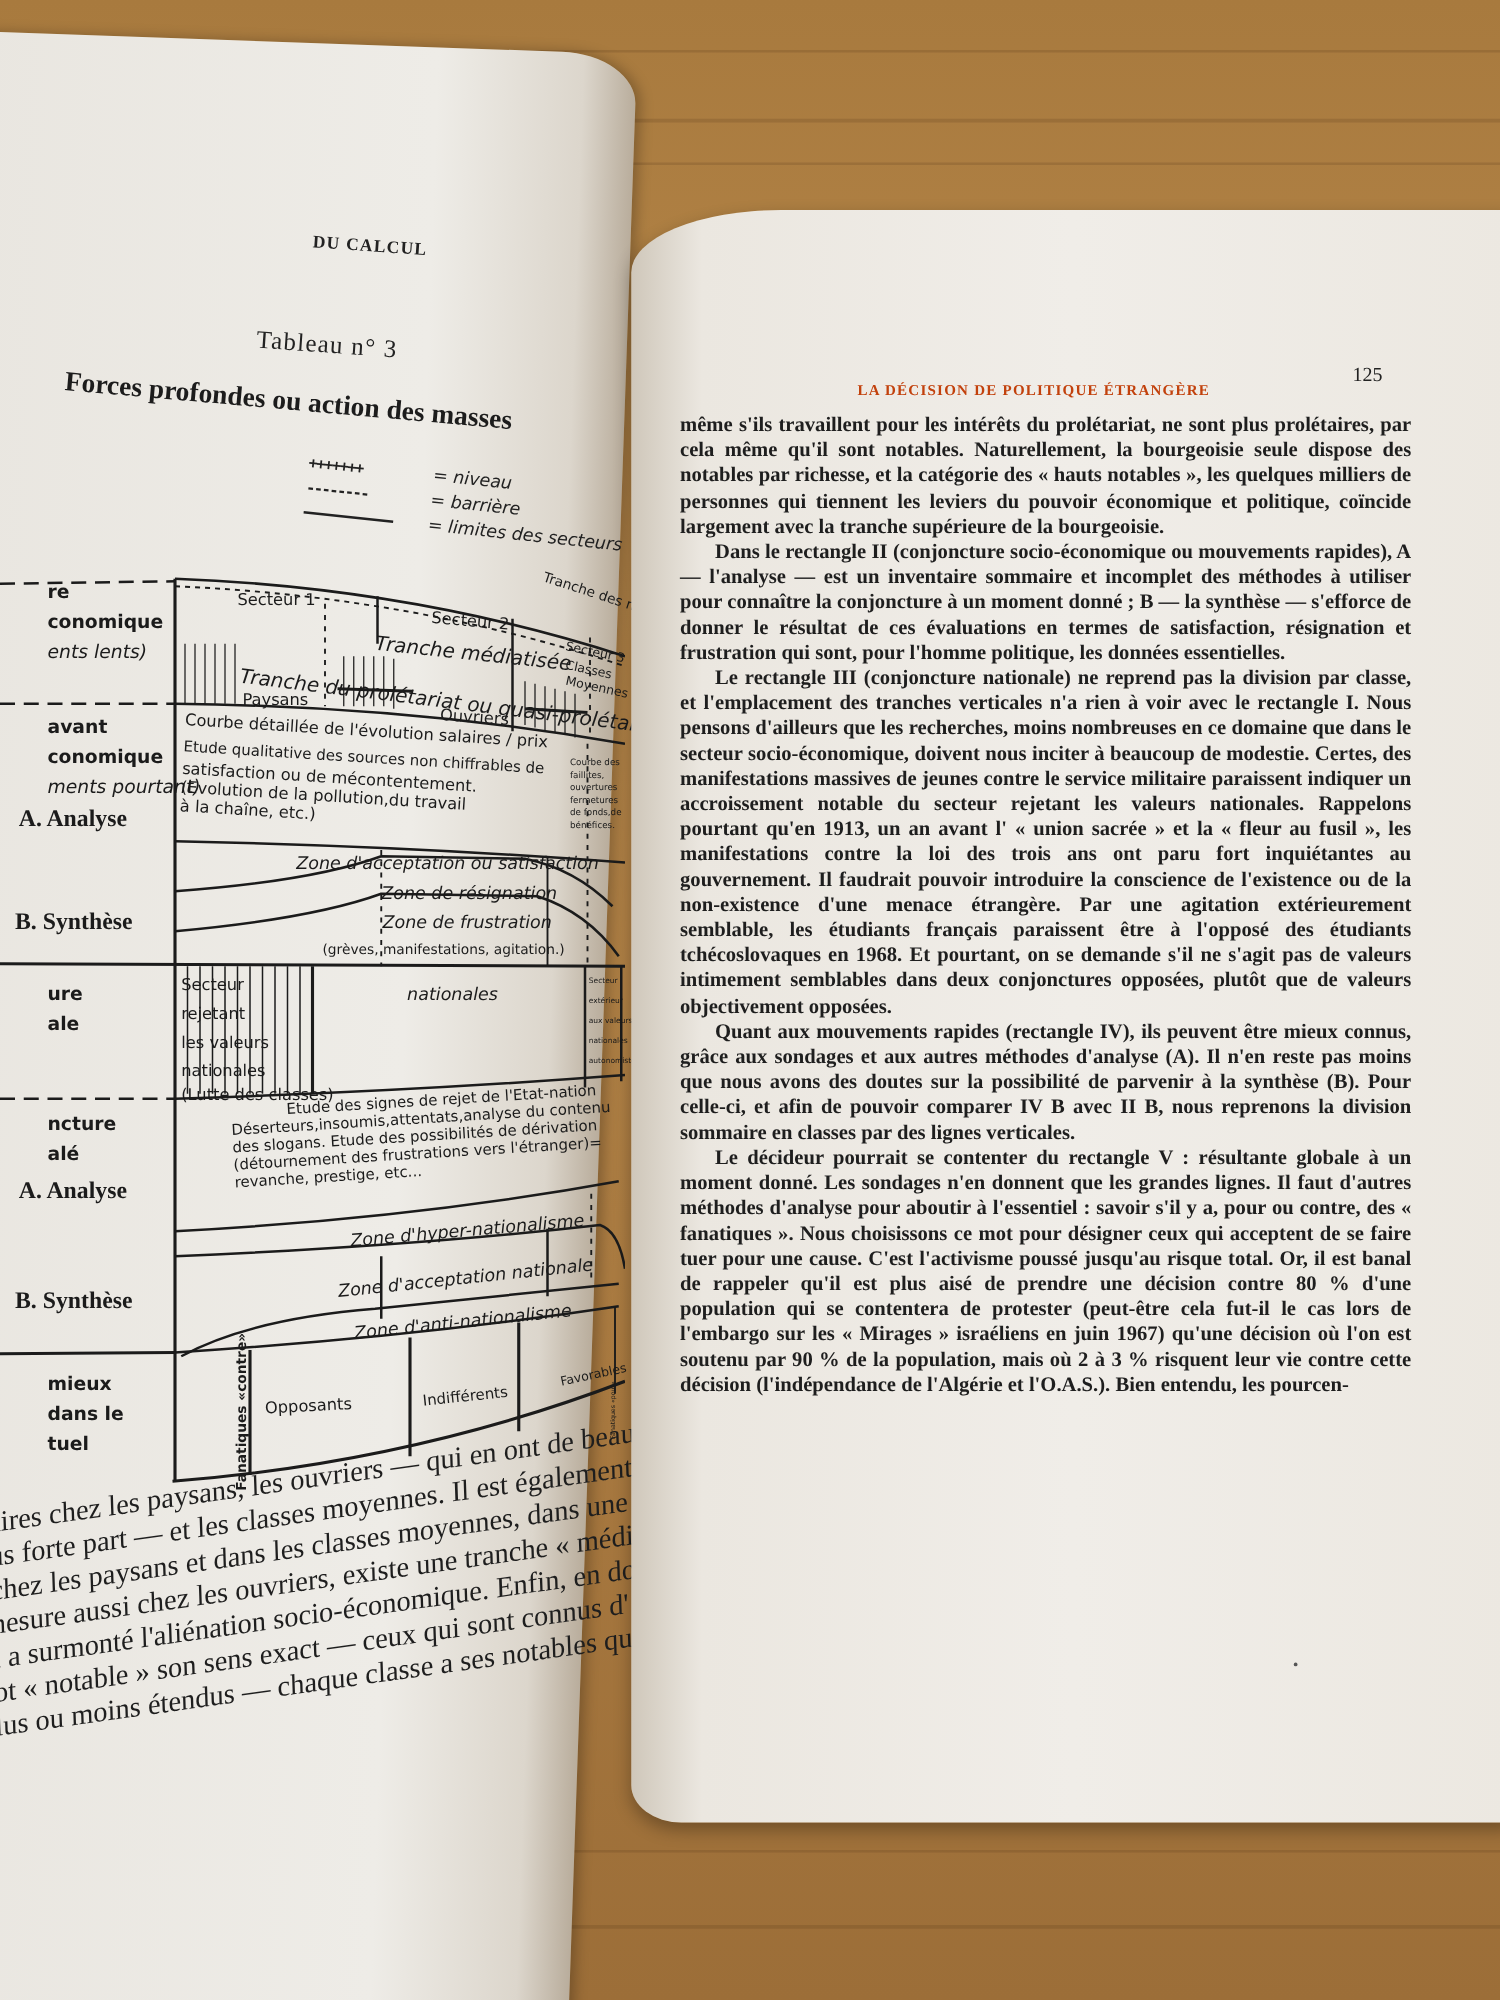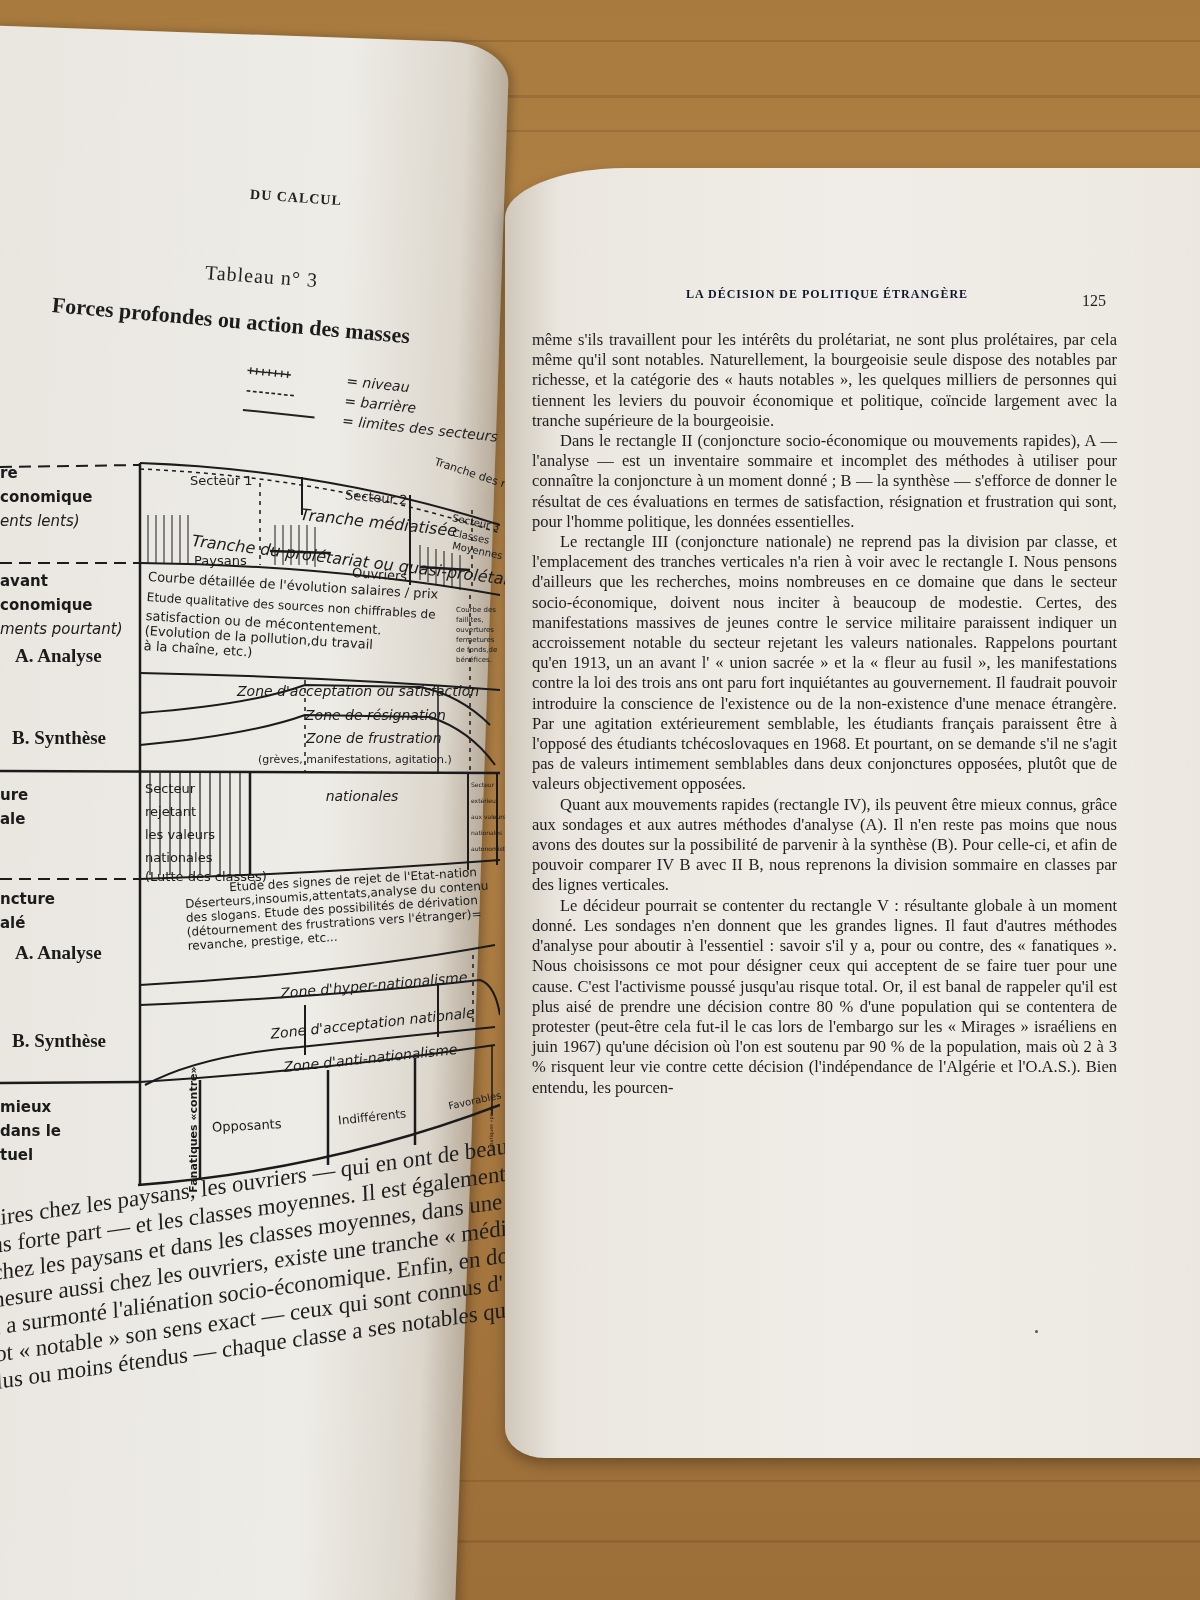--- a/index.html
+++ b/index.html
@@ -38,33 +38,33 @@
   }
   .legend { position:absolute; left:245px; top:360px; transform: rotate(6deg); transform-origin:left; }
   .legend-row { display:flex; align-items:center; height:20px; font-family:"DejaVu Sans", sans-serif; font-style:italic; font-size:14px; color:#222; }
   .legend-sym { width:72px; margin-right:28px; font-family:"DejaVu Sans Mono", monospace; font-style:normal; font-size:12px; font-weight:bold; letter-spacing:-1px; }
   .sym-solid { height:2px; background:#222; }
   
   .diagram {
     position:absolute; left:0; top:455px; width:500px; height:740px;
     font-family:"DejaVu Sans", sans-serif; color:#1b1b1b;
   }
-  .row-label { position:absolute; left:0; font-weight:bold; font-size:15px; line-height:24px; }
+  .row-label { position:absolute; left:0; font-weight:bold; font-size:15px; line-height:24px;padding-left:38px; }
   .row-sub { position:absolute; font-family:"Liberation Serif", serif; font-weight:bold; font-size:19px; }
   .dtext { position:absolute; font-size:13px; white-space:nowrap; }
   .dtext.it { font-style:italic; font-size:14px; }
   .dtext.sm { font-size:8px; }
   
   .running-head-right {
-    position:absolute; left:686px; top:287px; font-size:12px; letter-spacing:1px; font-weight:bold; color:#0f172a;
+    position:absolute; left:686px; top:305px; font-size:12px; letter-spacing:1px; font-weight:bold; color:#c2410c;
   }
   .page-number { position:absolute; left:1082px; top:292px; font-size:16px; color:#222;font-family:Liberation Serif, serif; }
   .body-right {
-    position:absolute; left:532px; top:330px; width:585px;
-    font-size:16.5px; line-height:20.2px; color:#1e1e1e; text-align:justify;
+    position:absolute; left:544px; top:330px; width:585px;
+    font-size:16.5px; line-height:20.2px; color:#1e1e1e; text-align:justify;font-weight:bold;
   }
   .body-right p { margin:0; text-indent:28px; }
   .body-right p.cont { text-indent:0; }
   .body-left-bottom {
     position:absolute; left:-10px; top:1205px; width:520px;
     font-size:23px; line-height:27px; color:#1e1e1e;
     transform: rotate(-8deg) skewX(-6deg); transform-origin: left top;
   }
   .body-left-bottom div { white-space:nowrap; }
   .spot { position:absolute; left:1035px; top:1330px; width:3px; height:3px; border-radius:50%; background:#555; }

